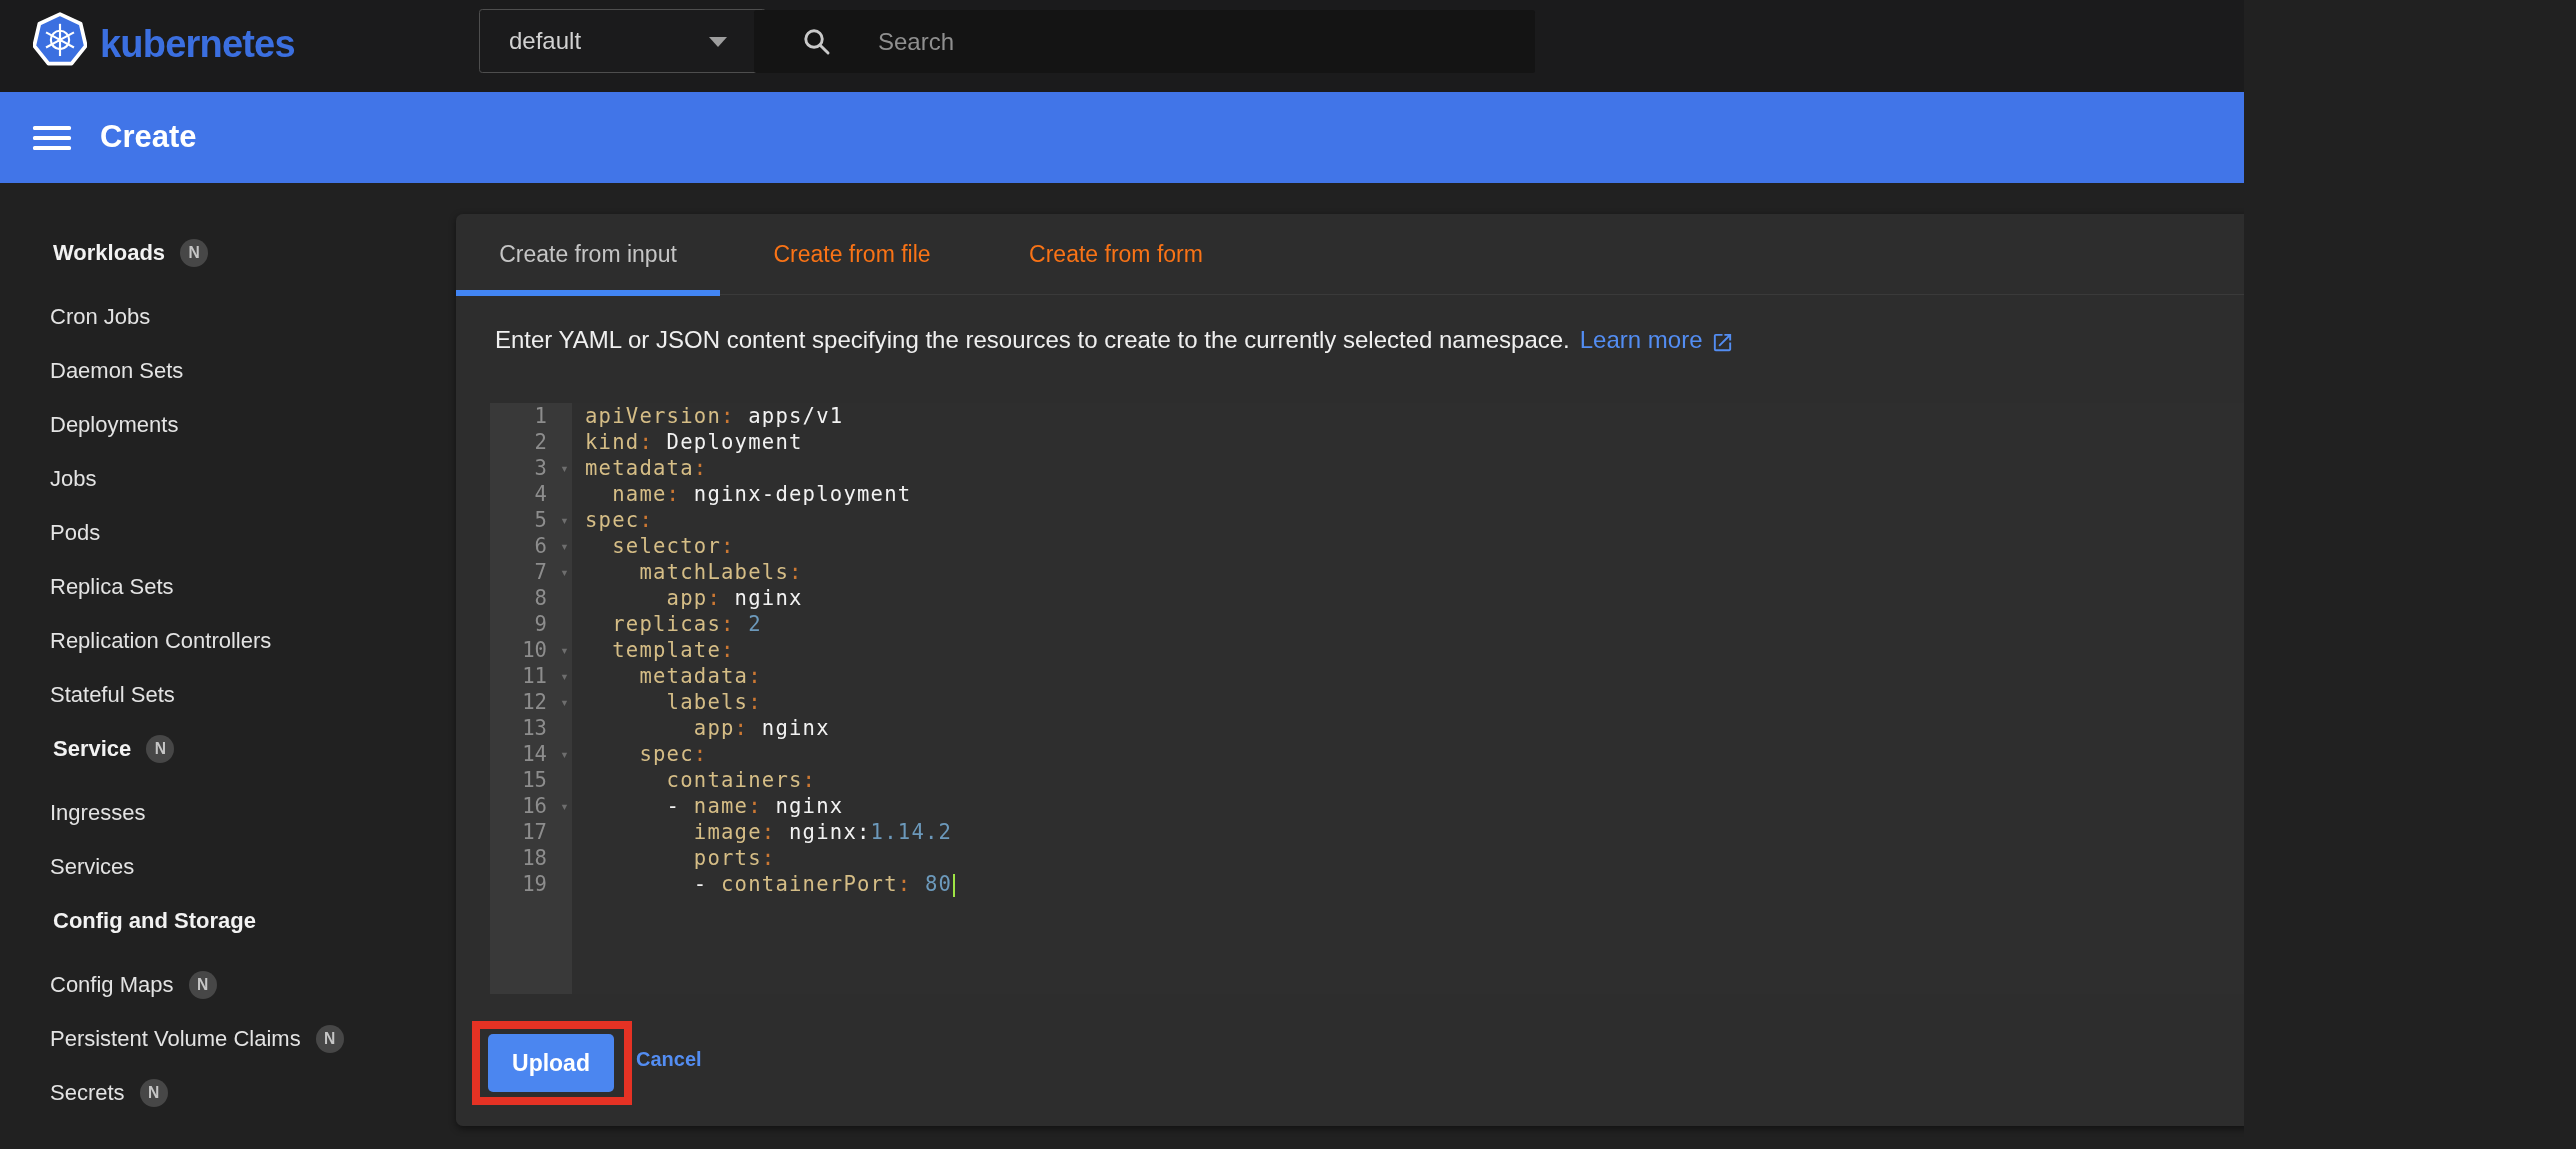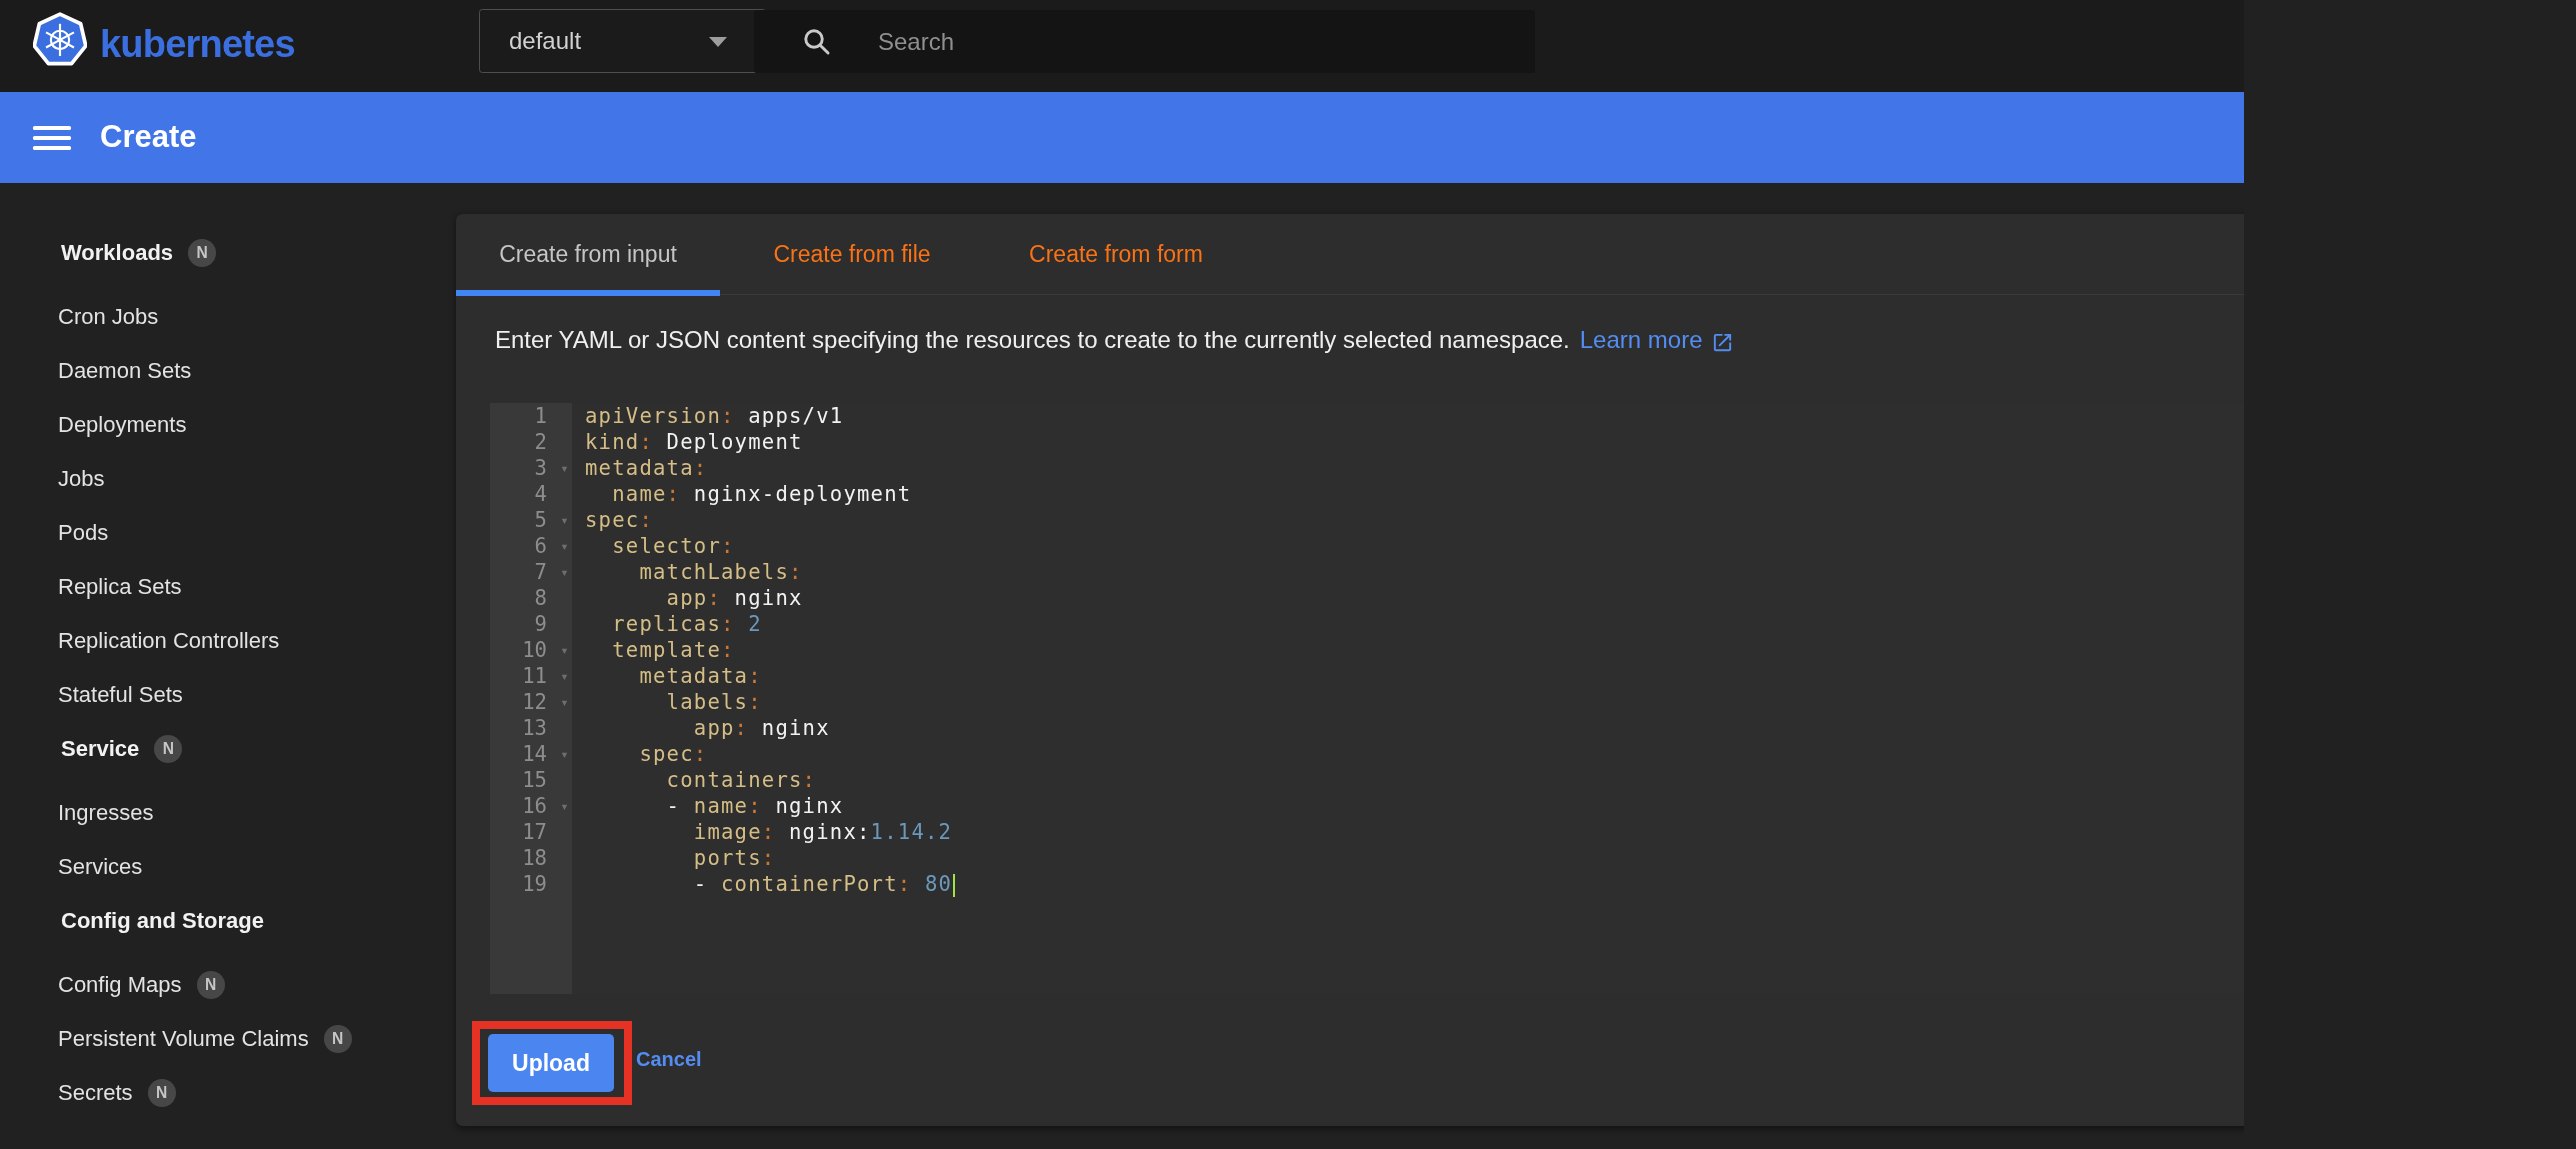--- a/index.html
+++ b/index.html
@@ -26,21 +26,21 @@
   .annot-upload { left:472px; top:1021px; width:160px; height:84px; }
   .tooltip { position:absolute; left:2270px; top:96px; height:40px; padding:0 16.5px; background:#646464; border-radius:4.1px; color:#ffffff; font-size:18px; font-weight:700; display:flex; align-items:center; z-index:40; }
 
   
   .appbar { position:absolute; left:0; top:92px; width:2576px; height:91px; background:#4175e8; }
   .hamburger { position:absolute; left:33px; top:126px; width:38px; height:24px; cursor:pointer; }
   .hamburger span { display:block; width:38px; height:4.1px; background:#ffffff; border-radius:1.6px; margin-bottom:5.8px; }
   .appbar-title { position:absolute; left:100px; top:119px; font-size:31px; font-weight:700; color:#ffffff; }
 
   
-  .sidebar { position:absolute; left:12px; top:226px; width:456px; }
+  .sidebar { position:absolute; left:4px; top:226px; width:456px; }
   .side-row { display:flex; align-items:center; height:54px; cursor:pointer; }
   .side-header { padding-left:49px; font-size:22px; font-weight:700; color:#f2f2f2; }
   .side-header + .side-item, .side-item + .side-header { margin-top:0; }
   .side-header { margin-top:10px; margin-bottom:10px; }
   .sidebar .side-header:first-child { margin-top:0; }
   .side-item { padding-left:46px; font-size:22px; color:#e3e3e3; }
   .n-badge { display:inline-flex; align-items:center; justify-content:center; width:28px; height:28px; margin-left:15px; border-radius:50%; background:#474747; color:#c6c6c6; font-size:15.6px; font-weight:700; }
 
   
   .card { position:absolute; left:456px; top:214px; width:2093px; height:912px; background:#2d2d2d; border-radius:6.6px; box-shadow:0 2.5px 7.4px rgba(0,0,0,.45); }

